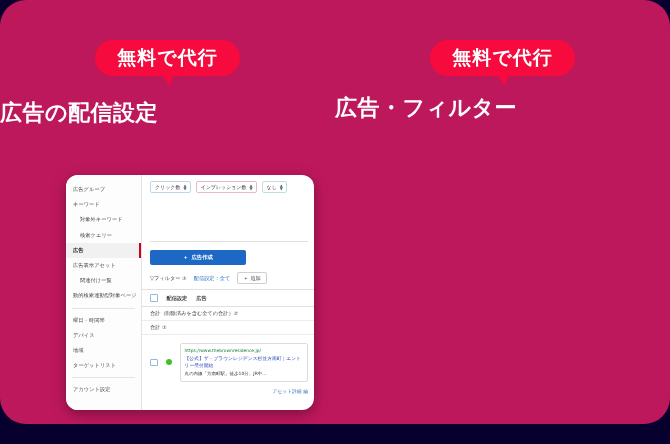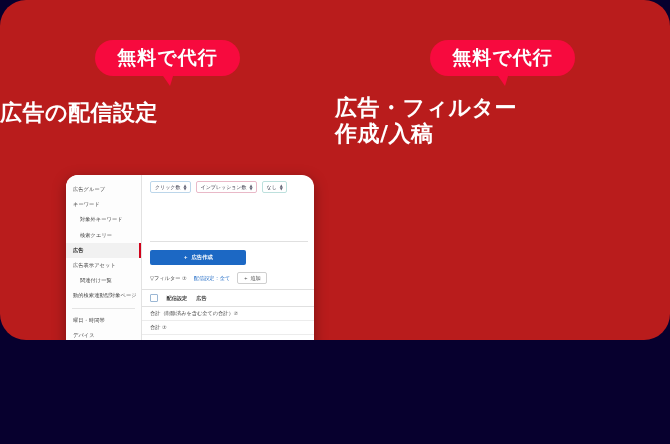--- a/index.html
+++ b/index.html
@@ -2,22 +2,22 @@
 <html><head>
 <meta charset="utf-8">
 <style>
   html,body{margin:0;padding:0;}
   body{
     width:670px;height:444px;overflow:hidden;
     background:#07002e;
     font-family:"DejaVu Sans","Liberation Sans",sans-serif;
   }
   #root{
-    position:relative;width:670px;height:340px;
-    background:#b91c1c;
+    position:relative;width:670px;height:424px;
+    background:#be185d;
     border-radius:26px;
     overflow:hidden;
   }
 
   
   .col{position:absolute;top:0;height:444px;}
   .col-left{left:0;width:335px;}
   .col-right{left:335px;width:335px;}
 
   
@@ -241,17 +241,16 @@
   </div>
 
   <div class="col col-right">
 
     <div class="badge-wrap" style="top:40px;">
       <div class="badge">無料で代行</div>
     </div>
 
     <div class="heading" style="top:95px;">
       <div>広告・フィルター</div>
-      <div>作成/入稿</div>
     </div>
 
   </div>
 </div>
 
 </body></html>

